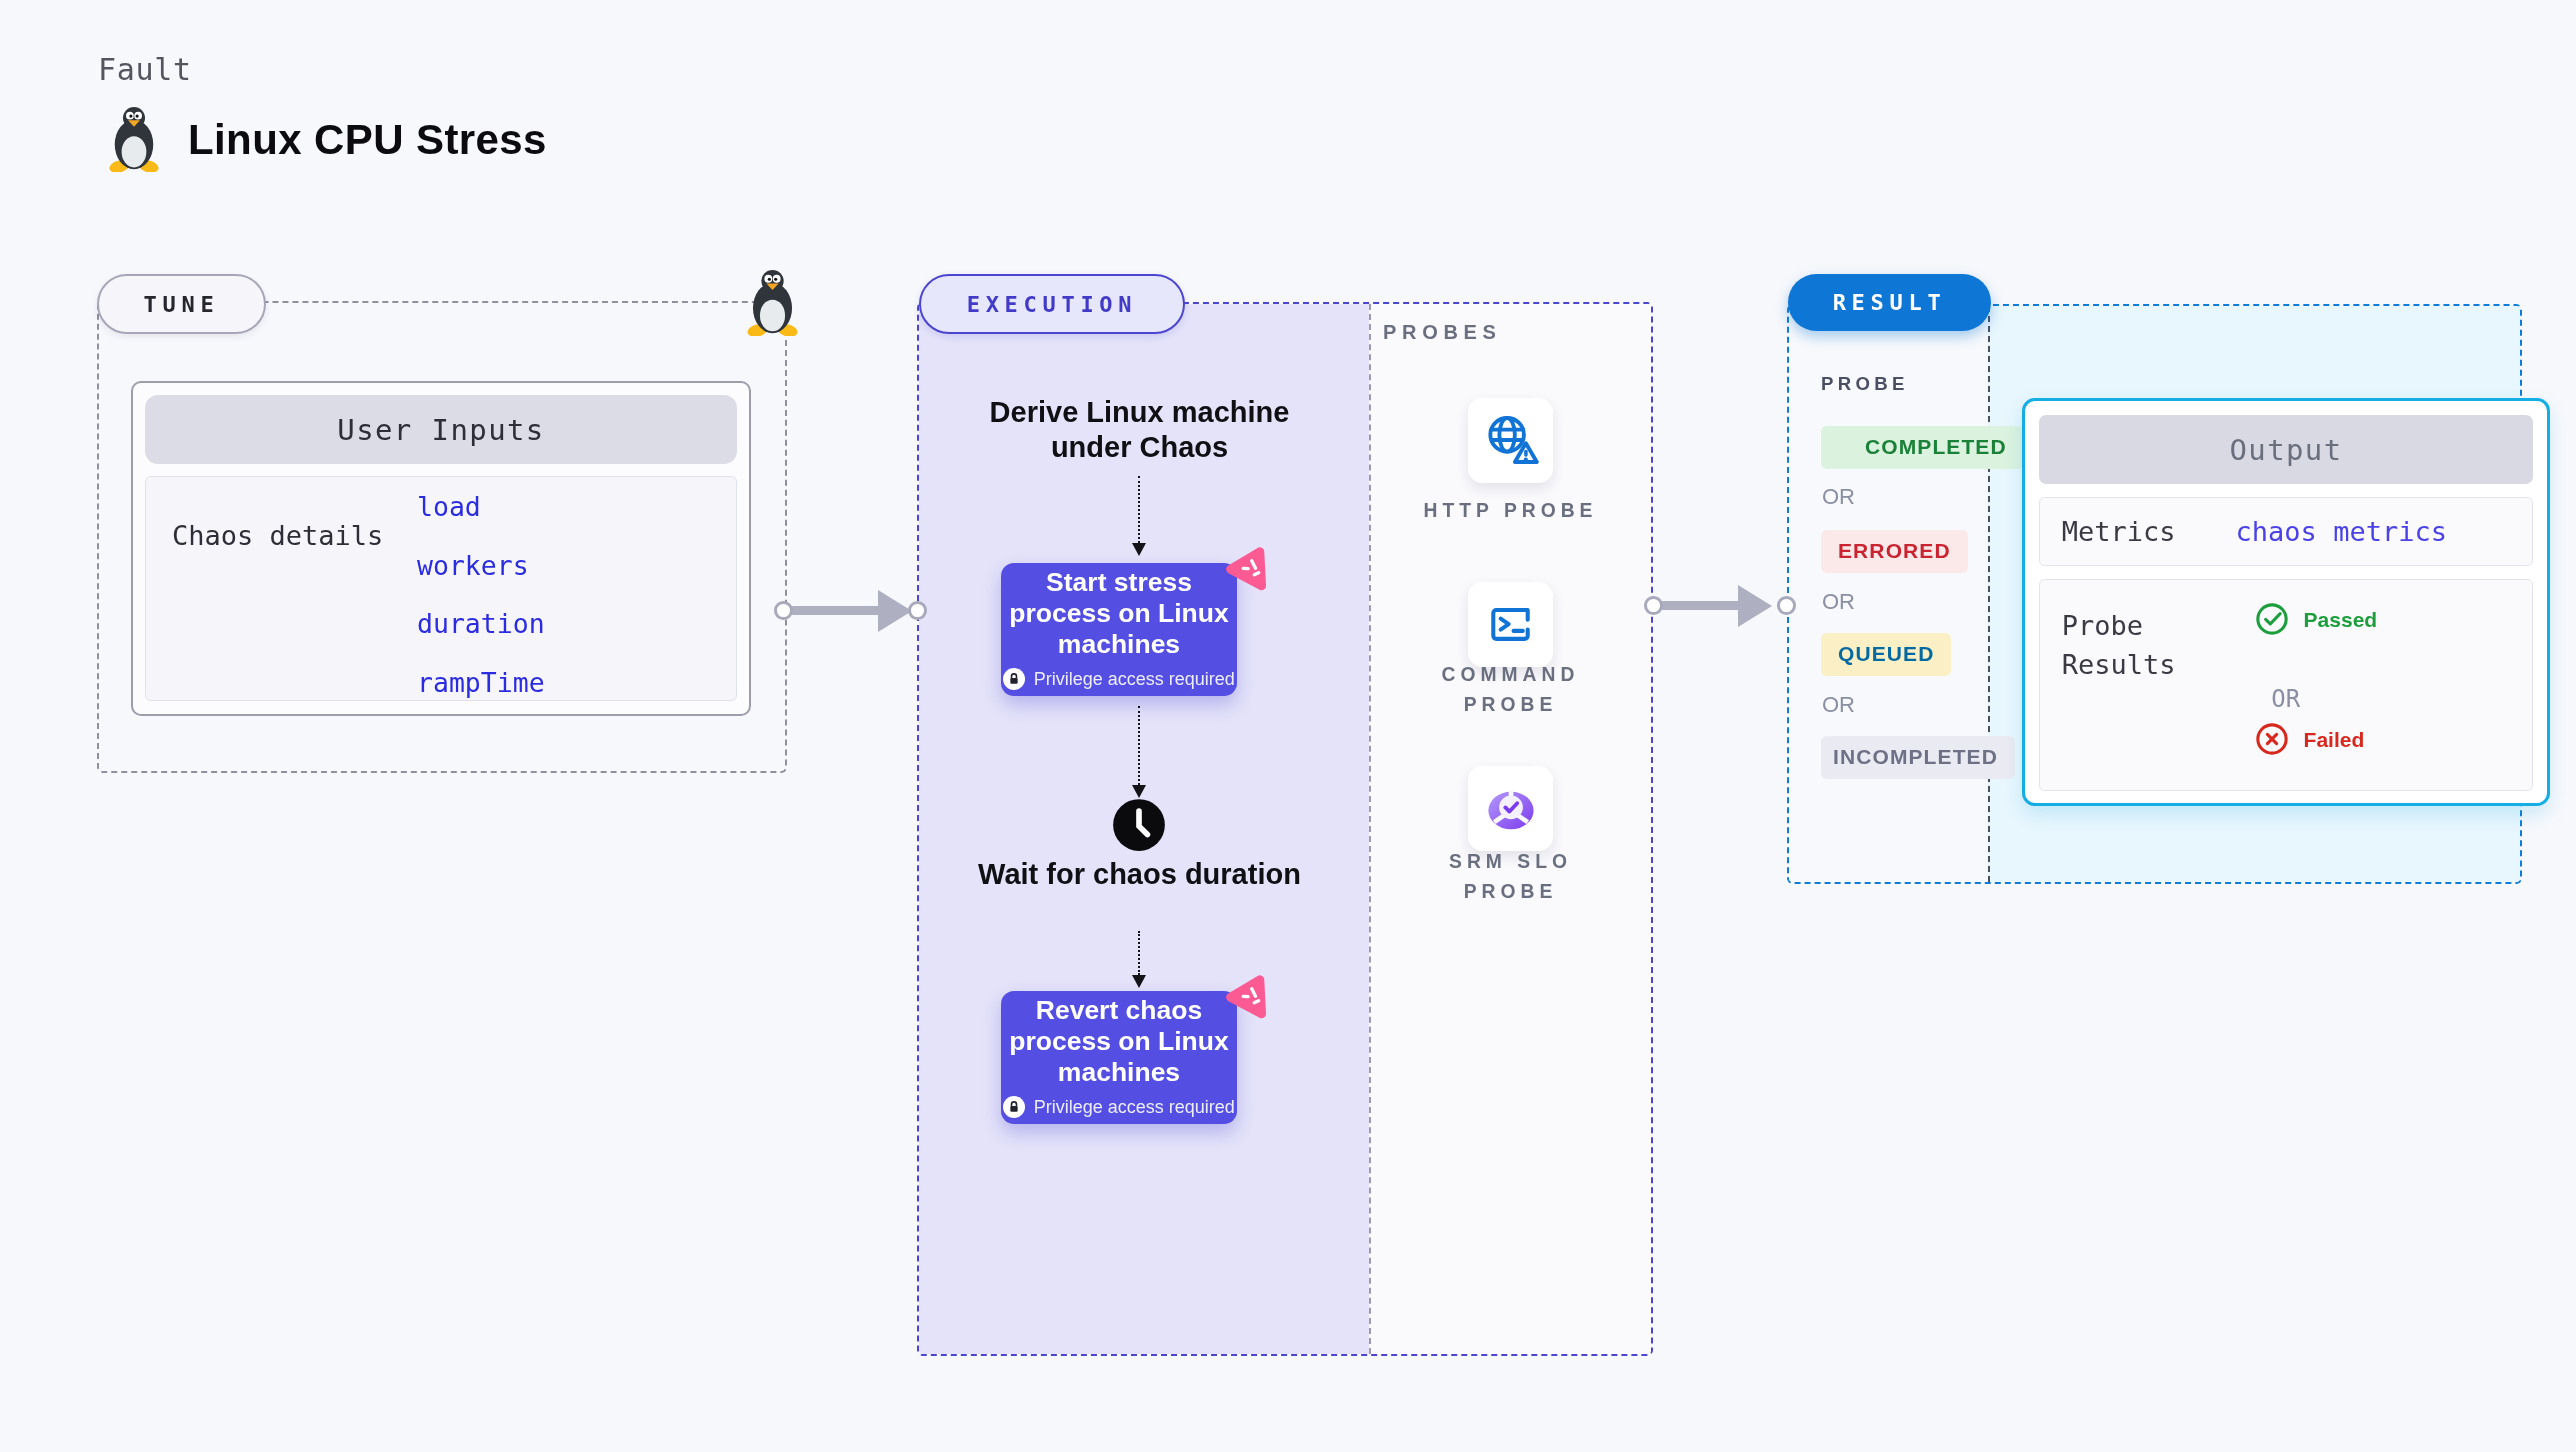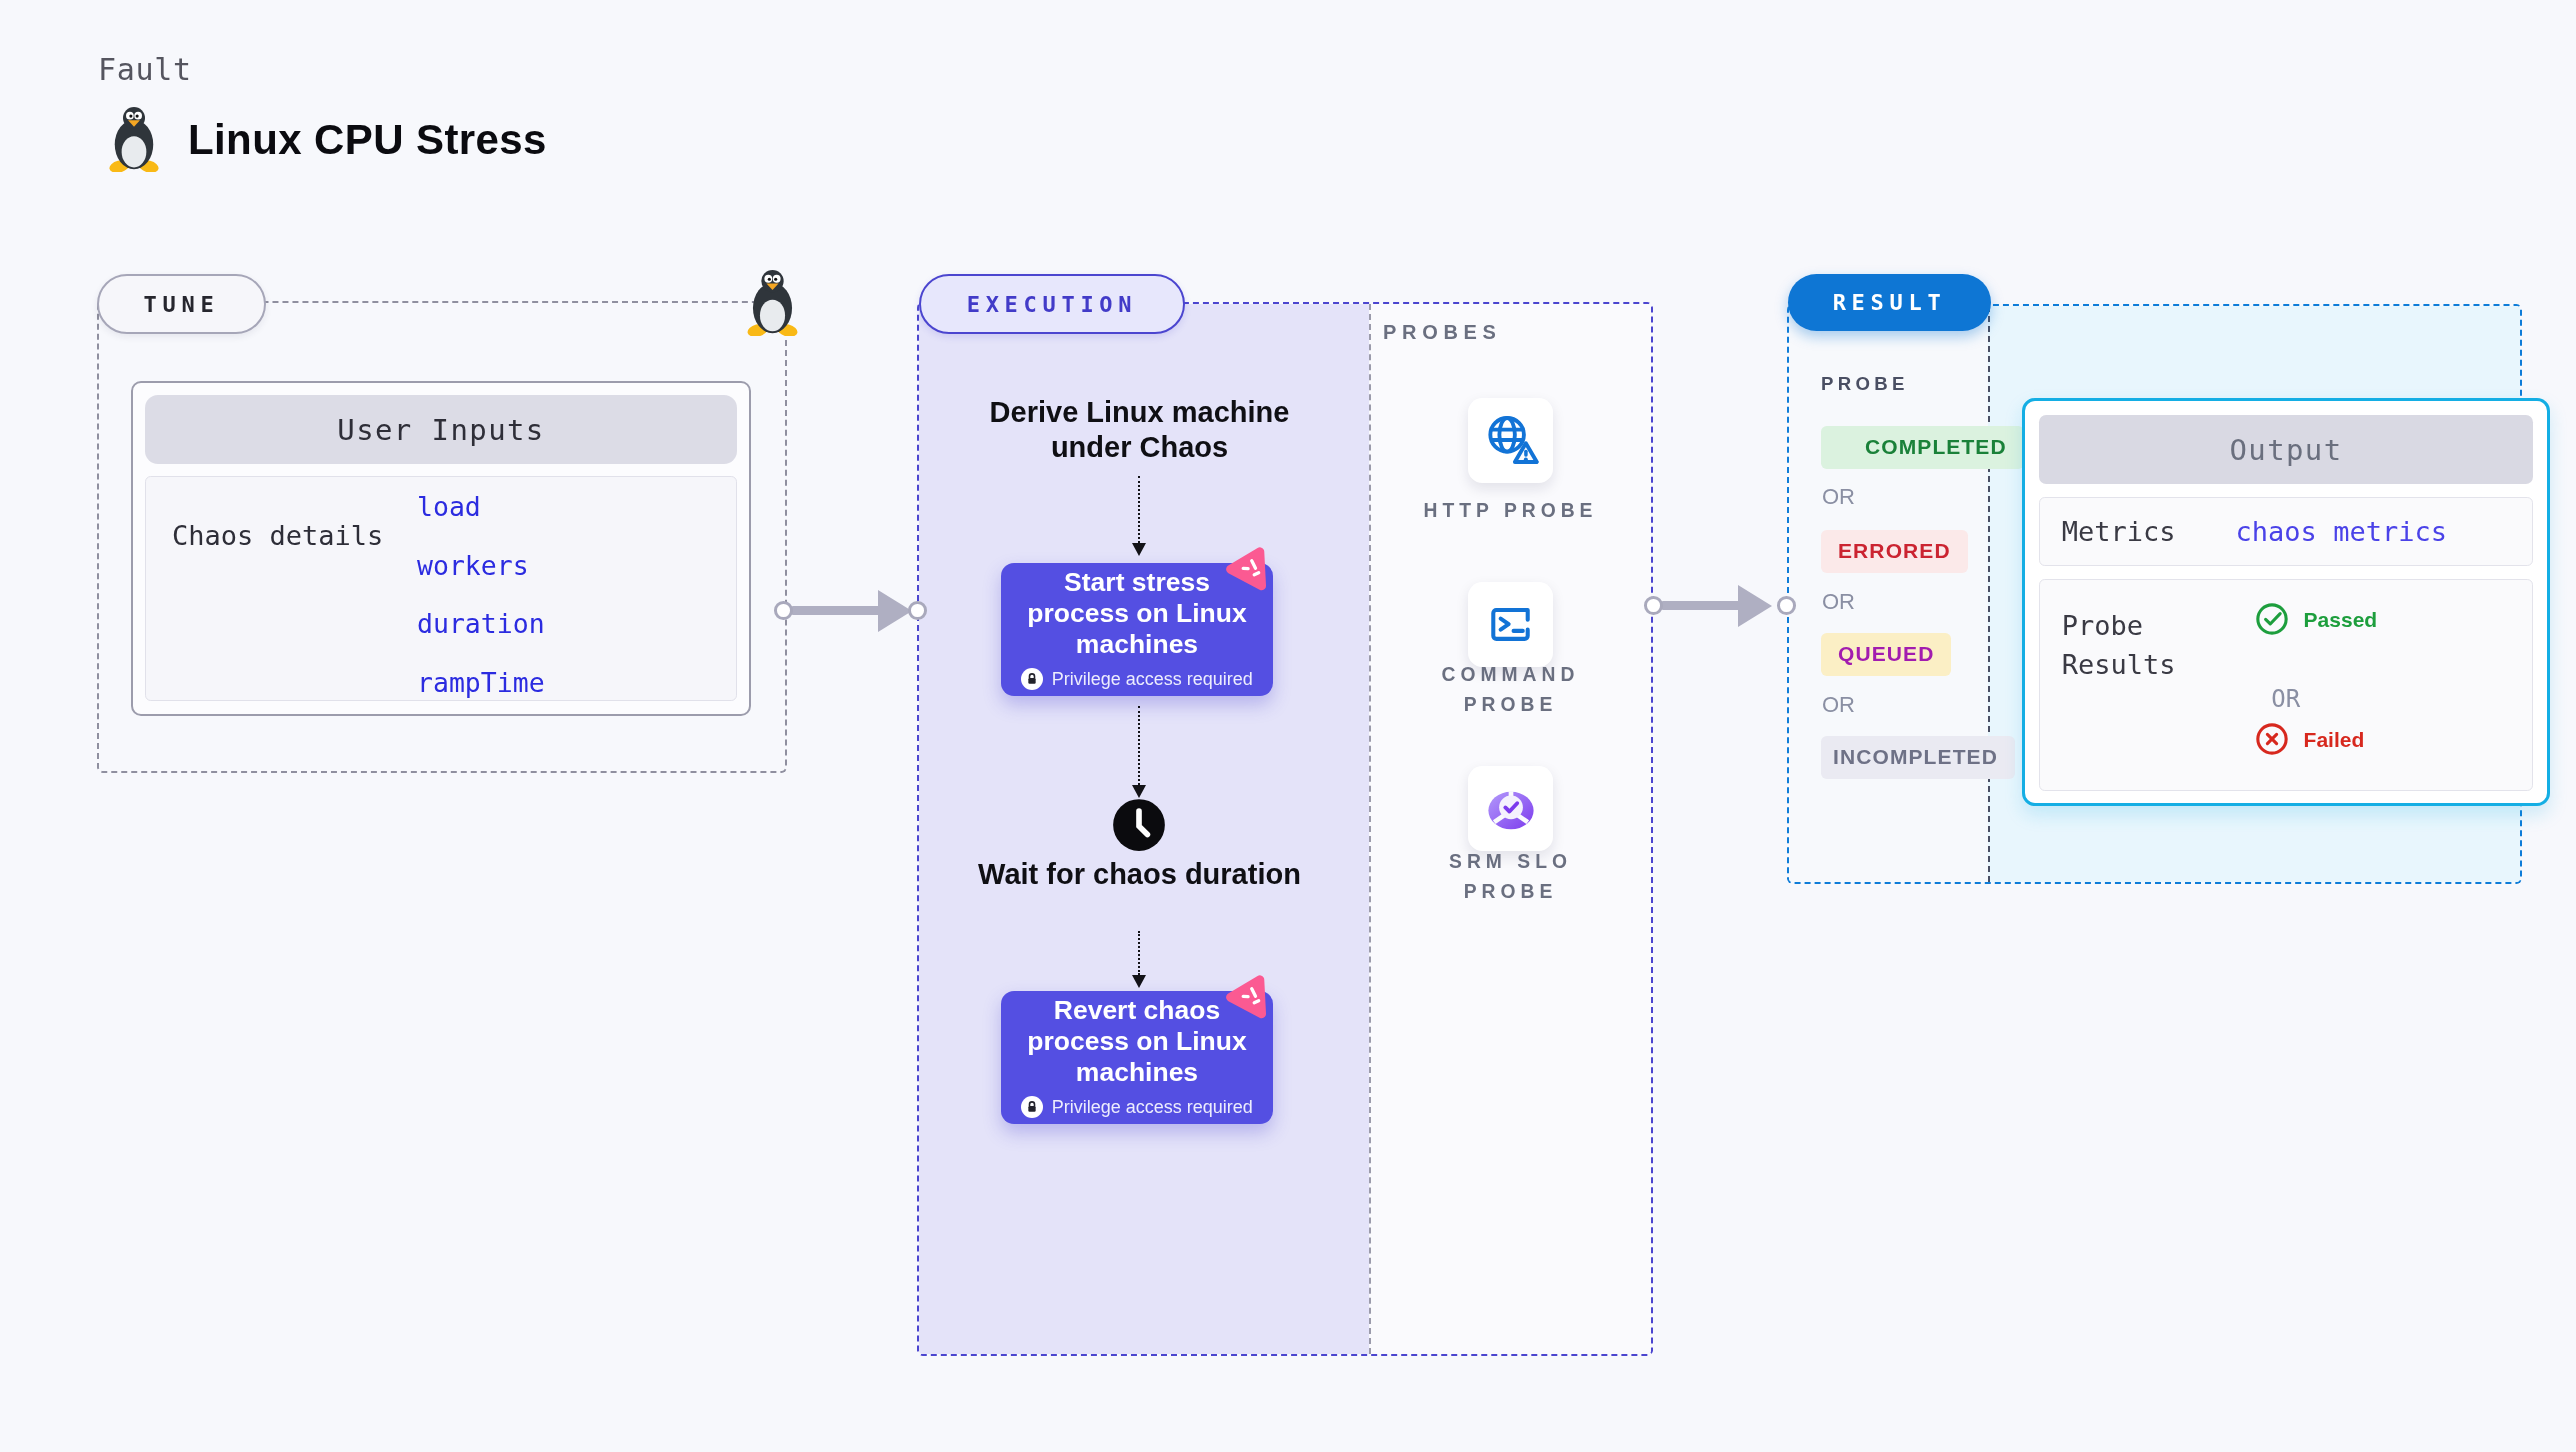--- a/index.html
+++ b/index.html
@@ -51,21 +51,21 @@
   .flow-bg{position:absolute;left:0;top:0;bottom:0;width:450px;background:#E4E3F9;}
   .probes-bg{position:absolute;left:450px;top:0;bottom:0;right:0;background:#FAFAFD;border-left:2.1px dashed #9B9BAB;}
   .derive-text,.wait-text{position:absolute;left:953px;width:373px;text-align:center;font-size:29px;
                font-weight:800;color:#0F0F14;line-height:1.22;z-index:3;}
   .derive-text{top:395px;}
   .wait-text{top:857px;}
   .varrow{position:absolute;width:18.6px;display:flex;flex-direction:column;align-items:center;z-index:3;}
   .varrow .stem{flex:1;width:0;border-left:2.9px dotted #131318;}
   .varrow .tip{width:0;height:0;border-left:7.9px solid transparent;border-right:7.9px solid transparent;
                border-top:13.6px solid #131318;}
-  .chaos-node{position:absolute;left:1001px;width:272px;height:133px;background:#544FE2;border-radius:13px;
+  .chaos-node{position:absolute;left:1001px;width:236px;height:133px;background:#544FE2;border-radius:13px;
               box-shadow:0 8.6px 18.6px rgba(70,60,210,.28);z-index:3;display:flex;flex-direction:column;
               align-items:center;justify-content:center;}
   .chaos-node .node-title{width:236px;text-align:center;color:#fff;font-size:26.5px;font-weight:800;line-height:1.16;}
   .priv-row{display:flex;align-items:center;gap:8.6px;margin-top:8.6px;}
   .priv-row .note{color:#EDEDFD;font-size:18px;font-weight:500;}
   .chaos-logo{position:absolute;width:47px;height:47px;z-index:4;transform:rotate(28deg);}
   .clock-wrap{position:absolute;left:1112px;top:798px;width:54px;height:54px;z-index:3;}
 
   
   .probes-label{left:1383px;top:321px;font-size:20px;font-weight:700;letter-spacing:5.7px;color:#6A6F80;z-index:3;}
@@ -77,21 +77,21 @@
   
   .result-region{left:1787px;top:304px;width:735px;height:580px;border:2.9px dashed #0E7CD8;border-radius:5.7px;
                  box-sizing:border-box;overflow:hidden;z-index:1;}
   .status-col{position:absolute;left:0;top:0;bottom:0;width:199px;background:#F7F9FC;}
   .output-col{position:absolute;left:199px;top:0;bottom:0;right:0;background:#E8F6FD;border-left:2.1px dashed #4A4F63;}
   .status-label{left:1821px;top:373px;font-size:18.6px;font-weight:700;letter-spacing:4.3px;color:#4A4F63;z-index:3;}
   .badge{position:absolute;left:1821px;padding:9.3px 17px;border-radius:5.7px;font-size:21px;font-weight:800;
          letter-spacing:1.1px;z-index:3;}
   .badge.completed{background:#DBF2DF;color:#1A8139;}
   .badge.errored{background:#FBE9E9;color:#CB2431;}
-  .badge.queued{background:#FBEFC5;color:#a21caf;}
+  .badge.queued{background:#FBEFC5;color:#0369a1;}
   .badge.incompleted{background:#EAEAF2;color:#6E7186;}
   .or-sep{position:absolute;left:1822px;font-size:22px;color:#8A8FA3;font-weight:500;z-index:3;}
 
   .output-card{left:2022px;top:398px;width:528px;height:408px;background:#fff;border:3.6px solid #14AEE4;
                border-radius:13px;padding:14.3px;box-sizing:border-box;z-index:3;
                box-shadow:0 8.6px 18.6px rgba(20,174,228,.18);}
   .output-head{height:69px;background:#D9D9E3;border-radius:7.2px;display:flex;align-items:center;
                justify-content:center;font-size:29px;color:#6A6F7E;letter-spacing:1.4px;}
   .metrics-row{margin-top:13px;height:69px;background:#FAFAFC;border:1.4px solid #E3E3EB;border-radius:5.7px;
                display:flex;align-items:center;box-sizing:border-box;}

